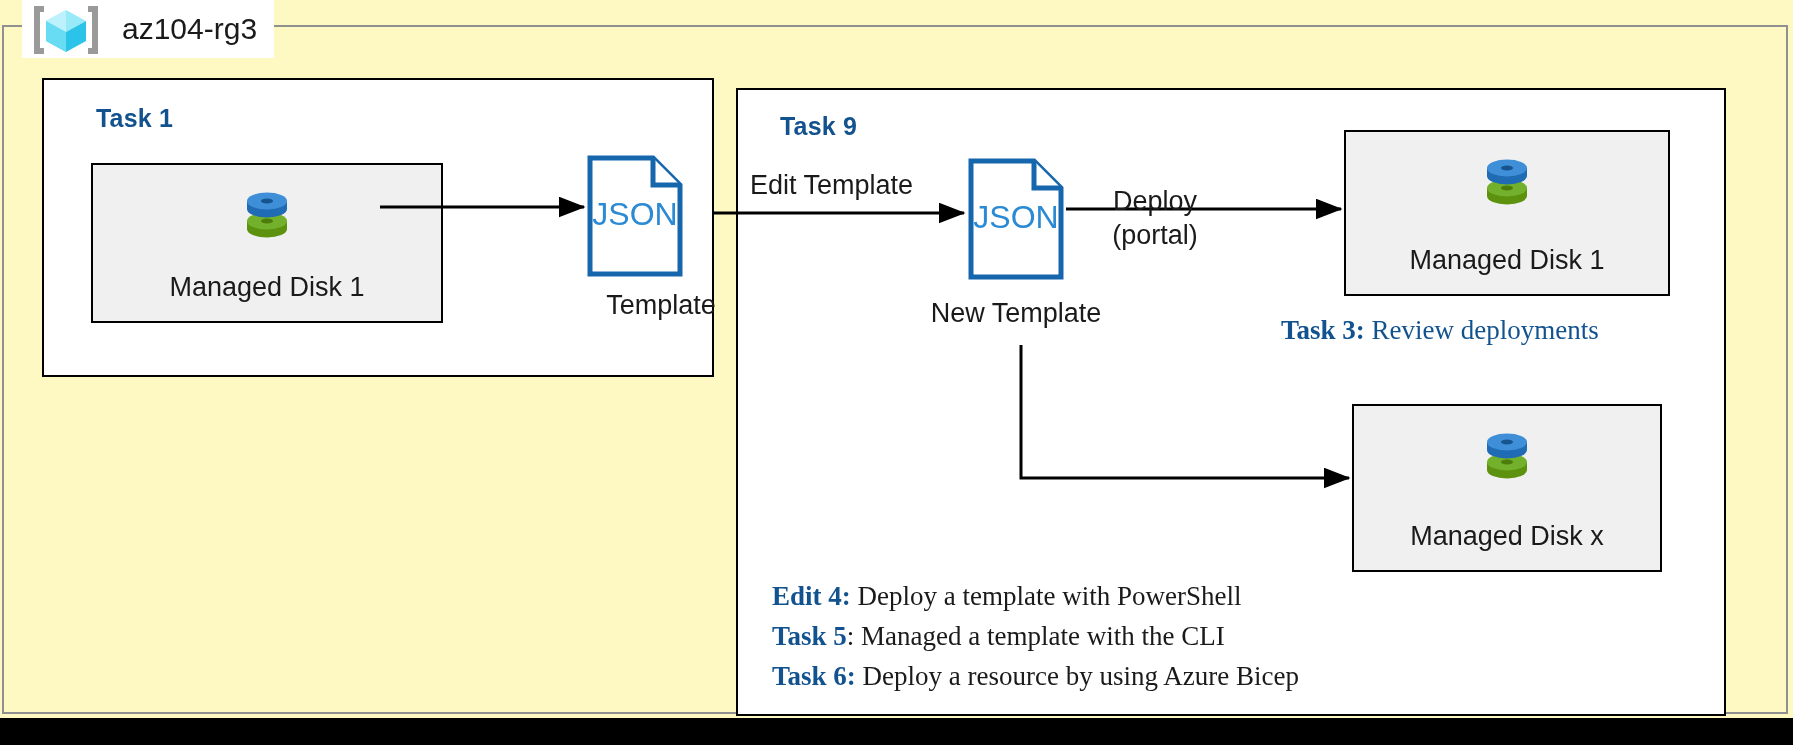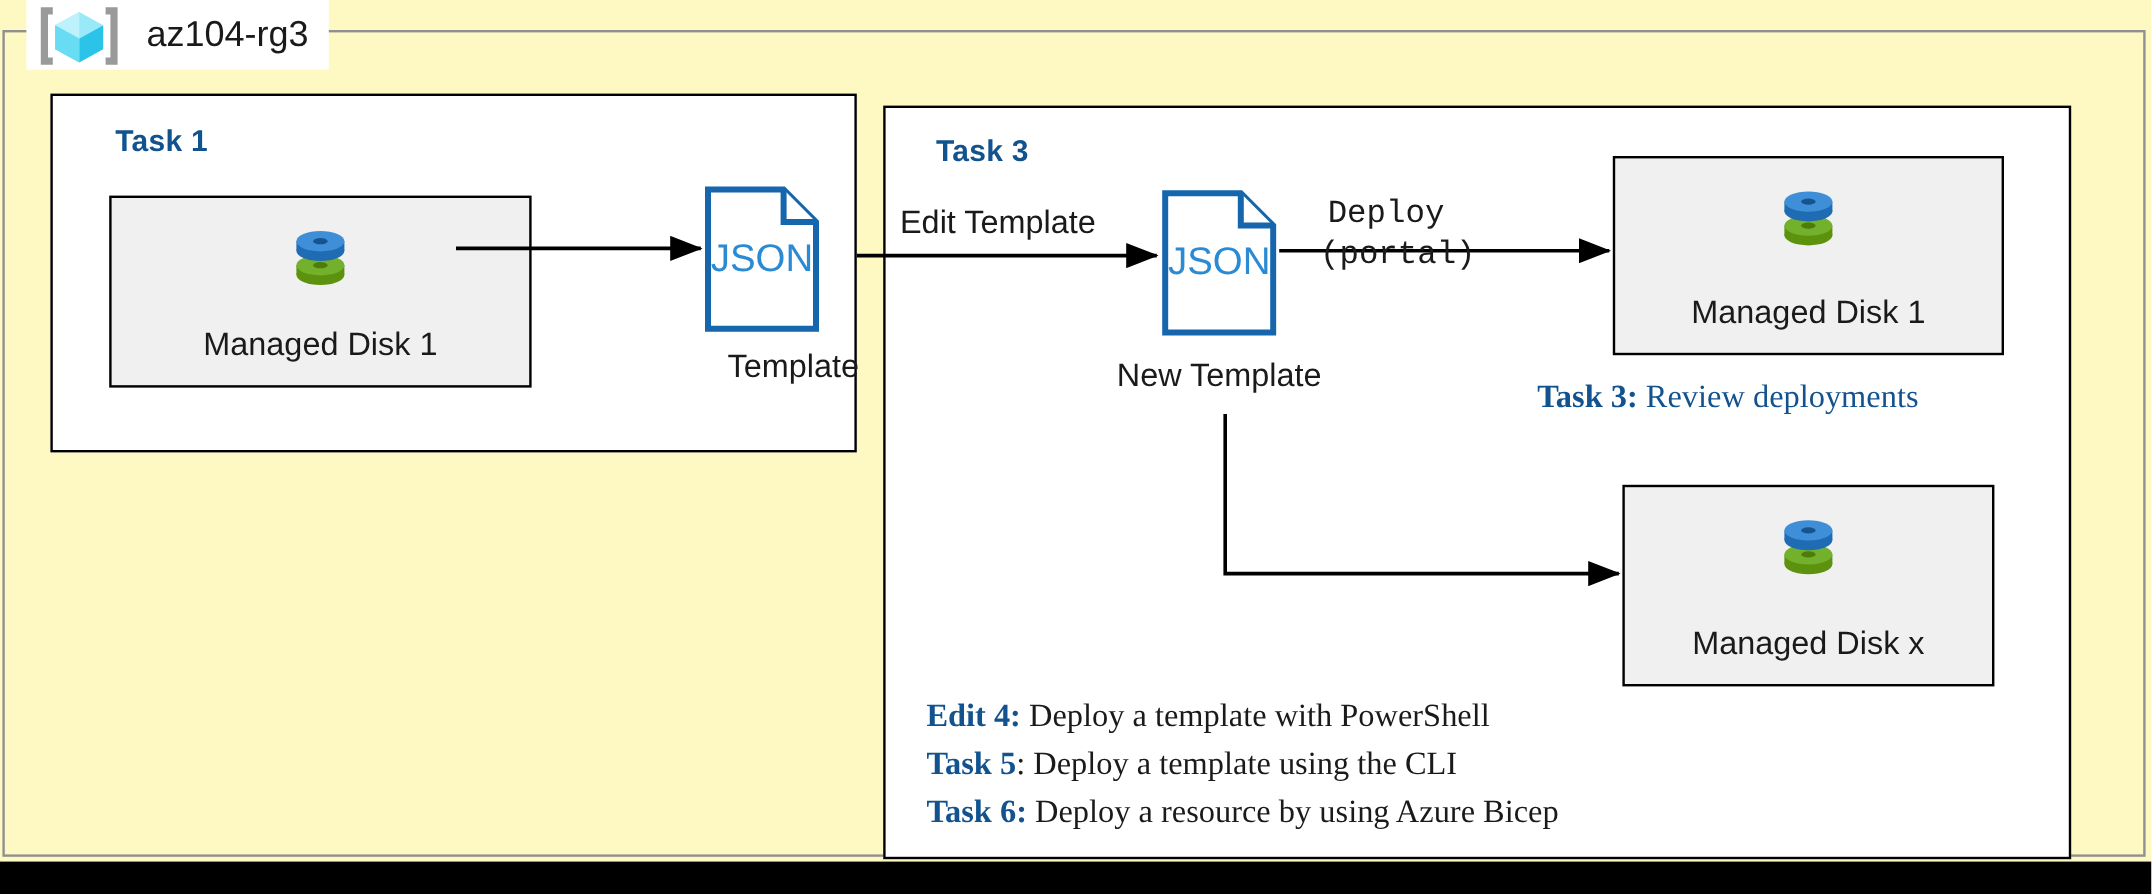--- a/index.html
+++ b/index.html
@@ -128,21 +128,21 @@
 
   
   .edge-label {
     position: absolute;
     font-size: 27px;
     color: #1a1a1a;
     white-space: nowrap;
     line-height: 34px;
   }
   #label-edit-template { left: 750px;  top: 168px; }
-  #label-deploy        { left: 1100px; top: 162px; text-align: center; width: 110px; font-family: Liberation Mono, monospace; }
+  #label-deploy        { left: 1100px; top: 184px; text-align: center; width: 110px; }
 
   
   #connectors {
     position: absolute;
     left: 0; top: 0;
     width: 1793px;
     height: 745px;
     pointer-events: none;
   }
 
@@ -228,21 +228,21 @@
   <div id="json-doc-1" class="json-doc">
     <svg viewBox="0 0 96 122" width="96" height="122" aria-hidden="true">
       <path d="M3 3 L66 3 L93 30 L93 119 L3 119 Z" fill="#ffffff" stroke="#1566ad" stroke-width="5"></path>
       <path d="M66 3 L66 30 L93 30" fill="#ffffff" stroke="#1566ad" stroke-width="5"></path>
       <text x="48" y="62" font-family="Liberation Sans, sans-serif" font-size="32" fill="#2b8ad4" text-anchor="middle" dominant-baseline="middle">JSON</text>
     </svg>
   </div>
   <div id="caption-template" class="doc-caption">Template</div>
 
   <div id="task2-box" class="task-box"></div>
-  <div id="task2-heading" class="task-heading">Task 3</div>
+  <div id="task2-heading" class="task-heading">Task 9</div>
 
   <div id="json-doc-2" class="json-doc">
     <svg viewBox="0 0 96 122" width="96" height="122" aria-hidden="true">
       <path d="M3 3 L66 3 L93 30 L93 119 L3 119 Z" fill="#ffffff" stroke="#1566ad" stroke-width="5"></path>
       <path d="M66 3 L66 30 L93 30" fill="#ffffff" stroke="#1566ad" stroke-width="5"></path>
       <text x="48" y="62" font-family="Liberation Sans, sans-serif" font-size="32" fill="#2b8ad4" text-anchor="middle" dominant-baseline="middle">JSON</text>
     </svg>
   </div>
   <div id="caption-new-template" class="doc-caption">New Template</div>
 
@@ -302,21 +302,21 @@
 
   <div id="task3-note" class="task-note">
     <span class="prefix">Task 3:</span><span class="body"> Review deployments</span>
   </div>
 
   <div id="task4-note" class="task-note">
     <span class="prefix">Edit 4:</span><span class="body"> Deploy a template with PowerShell</span>
   </div>
 
   <div id="task5-note" class="task-note">
-    <span class="prefix">Task 5</span><span class="body">: Deploy a template using the CLI</span>
+    <span class="prefix">Task 5</span><span class="body">: Managed a template with the CLI</span>
   </div>
 
   <div id="task6-note" class="task-note">
     <span class="prefix">Task 6:</span><span class="body"> Deploy a resource by using Azure Bicep</span>
   </div>
 
   <div id="bottom-bar"></div>
 
 </div>
 

